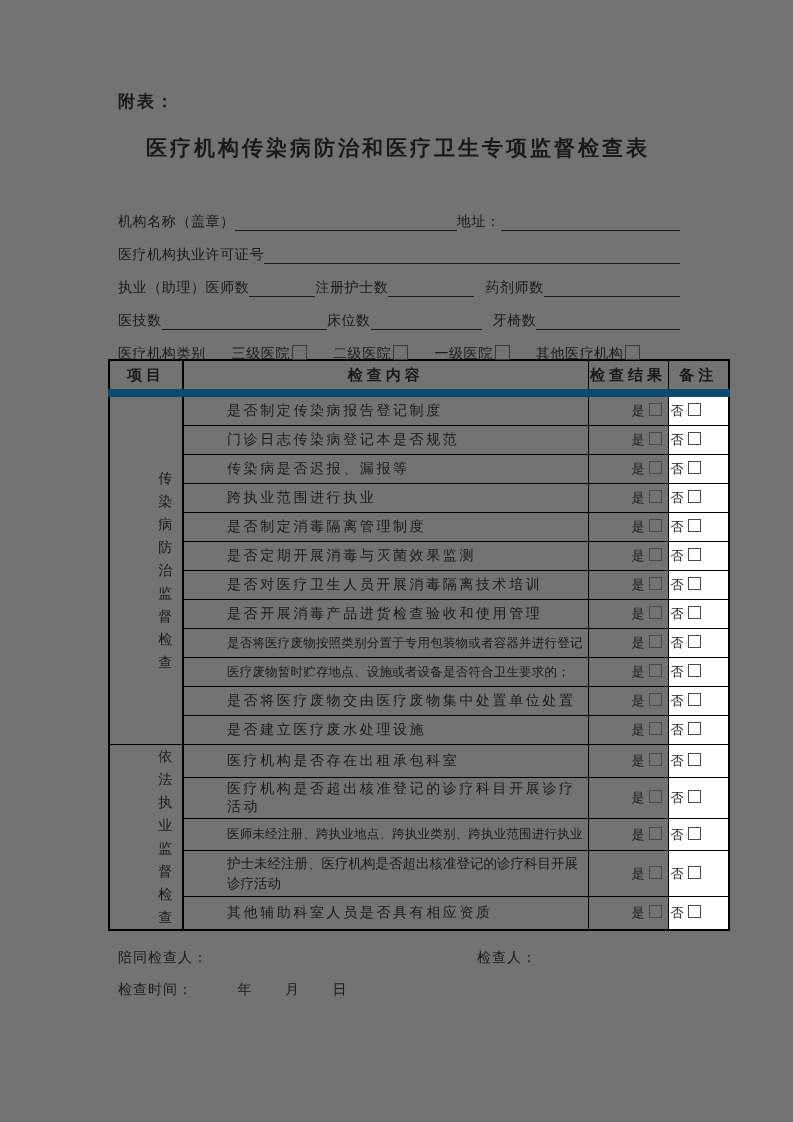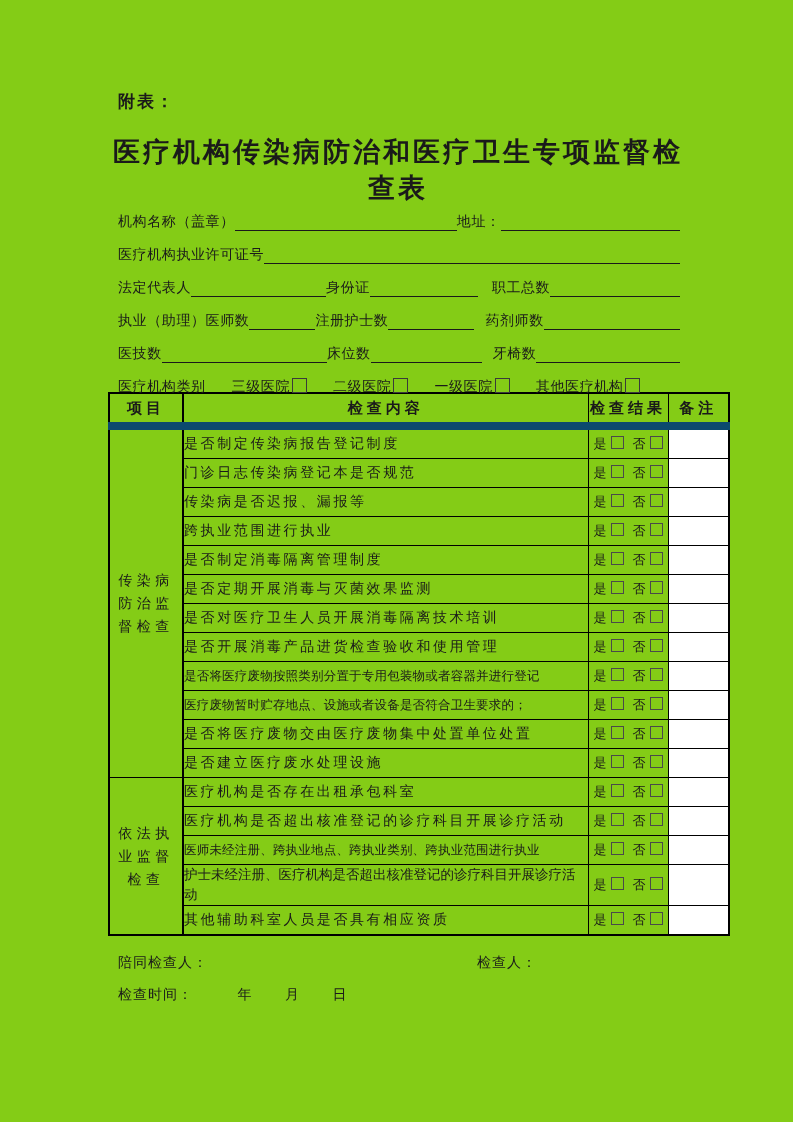--- a/index.html
+++ b/index.html
@@ -1,42 +1,42 @@
 <!DOCTYPE html>
 <html><head>
 <meta charset="utf-8">
 <style>
   html,body{margin:0;padding:0;background:#fff;}
   .page{
-    position:relative;width:793px;height:1122px;background:#84cc16;
+    position:relative;width:793px;height:1122px;background:#737373;
     font-family:"Liberation Serif","DejaVu Serif",serif;
     color:#1a1a1a;overflow:hidden;
   }
   .content{position:absolute;left:108px;top:0;width:620px;padding-top:90px;}
   .appendix{font-size:17px;font-weight:bold;letter-spacing:2px;margin-left:10px;height:24px;}
-  .title{margin:20px 0 0 0;width:580px;text-align:center;font-size:27px;font-weight:bold;letter-spacing:3px;height:30px;}
+  .title{margin:20px 0 0 0;width:580px;text-align:center;font-size:21px;font-weight:bold;letter-spacing:3px;height:30px;}
   
   .form{margin:34px 0 0 10px;width:562px;}
   .f-row{display:flex;align-items:flex-end;height:33px;font-size:14px;letter-spacing:0.6px;}
   .f-label{white-space:nowrap;line-height:18px;}
   .f-blank{border-bottom:1px solid #1a1a1a;height:18px;box-sizing:border-box;}
   .f-blank.fill{flex:1;}
   .w222{width:222px;} .w135{width:135px;} .w108{width:108px;}
   .w66{width:66px;}  .w86{width:86px;}  .w165{width:165px;} .w111{width:111px;}
   .f-gap{width:14px;} .f-gap-sm{width:11px;}
   .opt{white-space:nowrap;margin-left:26px;line-height:18px;}
   .opt:first-of-type{margin-left:20px;}
   .opt-cb{display:inline-block;width:13px;height:13px;border:1px solid #3a3a3a;margin-left:2px;vertical-align:-2px;}
   
   table.grid{border-collapse:collapse;width:620px;margin-top:-4px;table-layout:fixed;}
   table.grid{border:2px solid #000;}
   .grid th,.grid td{border:1px solid #000;padding:0;}
   .grid th{height:28px;font-size:15px;font-weight:bold;letter-spacing:4px;text-align:center;border-bottom:8px solid #0c4a6e;}
   .grid th.col-item,.grid td.group-cell{border-right:2px solid #000;}
-  .grid td{height:28px;}
+  .grid td{height:28px;padding-left:43px;}
   .group-cell{text-align:center;vertical-align:middle;font-size:14px;letter-spacing:4.5px;line-height:23px;}
   .content-cell{padding:2px 2px 2px 8px;font-size:14px;letter-spacing:2.6px;vertical-align:middle;}
   .content-cell span{display:inline-block;}
   .content-cell span.condensed{font-size:12.5px;letter-spacing:0.2px;white-space:nowrap;}
   .content-cell span.tight{font-size:13.5px;letter-spacing:0;line-height:20px;}
   .result-cell{text-align:center;font-size:13px;letter-spacing:1px;vertical-align:middle;white-space:nowrap;}
   .result-cell .cb{display:inline-block;width:11px;height:11px;border:1px solid #4a4a4a;margin-left:3px;vertical-align:-1px;}
   .result-cell .no-wrap{margin-left:9px;}
   .remark-cell{background:#fff;}
   
@@ -60,29 +60,20 @@
         <span class="f-label">机构名称（盖章）</span>
         <span class="f-blank w222"></span>
         <span class="f-label">地址：</span>
         <span class="f-blank fill"></span>
       </div>
       <div class="f-row">
         <span class="f-label">医疗机构执业许可证号</span>
         <span class="f-blank fill"></span>
       </div>
       <div class="f-row">
-        <span class="f-label">法定代表人</span>
-        <span class="f-blank w135"></span>
-        <span class="f-label">身份证</span>
-        <span class="f-blank w108"></span>
-        <span class="f-gap"></span>
-        <span class="f-label">职工总数</span>
-        <span class="f-blank fill"></span>
-      </div>
-      <div class="f-row">
         <span class="f-label">执业（助理）医师数</span>
         <span class="f-blank w66"></span>
         <span class="f-label">注册护士数</span>
         <span class="f-blank w86"></span>
         <span class="f-gap-sm"></span>
         <span class="f-label">药剂师数</span>
         <span class="f-blank fill"></span>
       </div>
       <div class="f-row">
         <span class="f-label">医技数</span>

